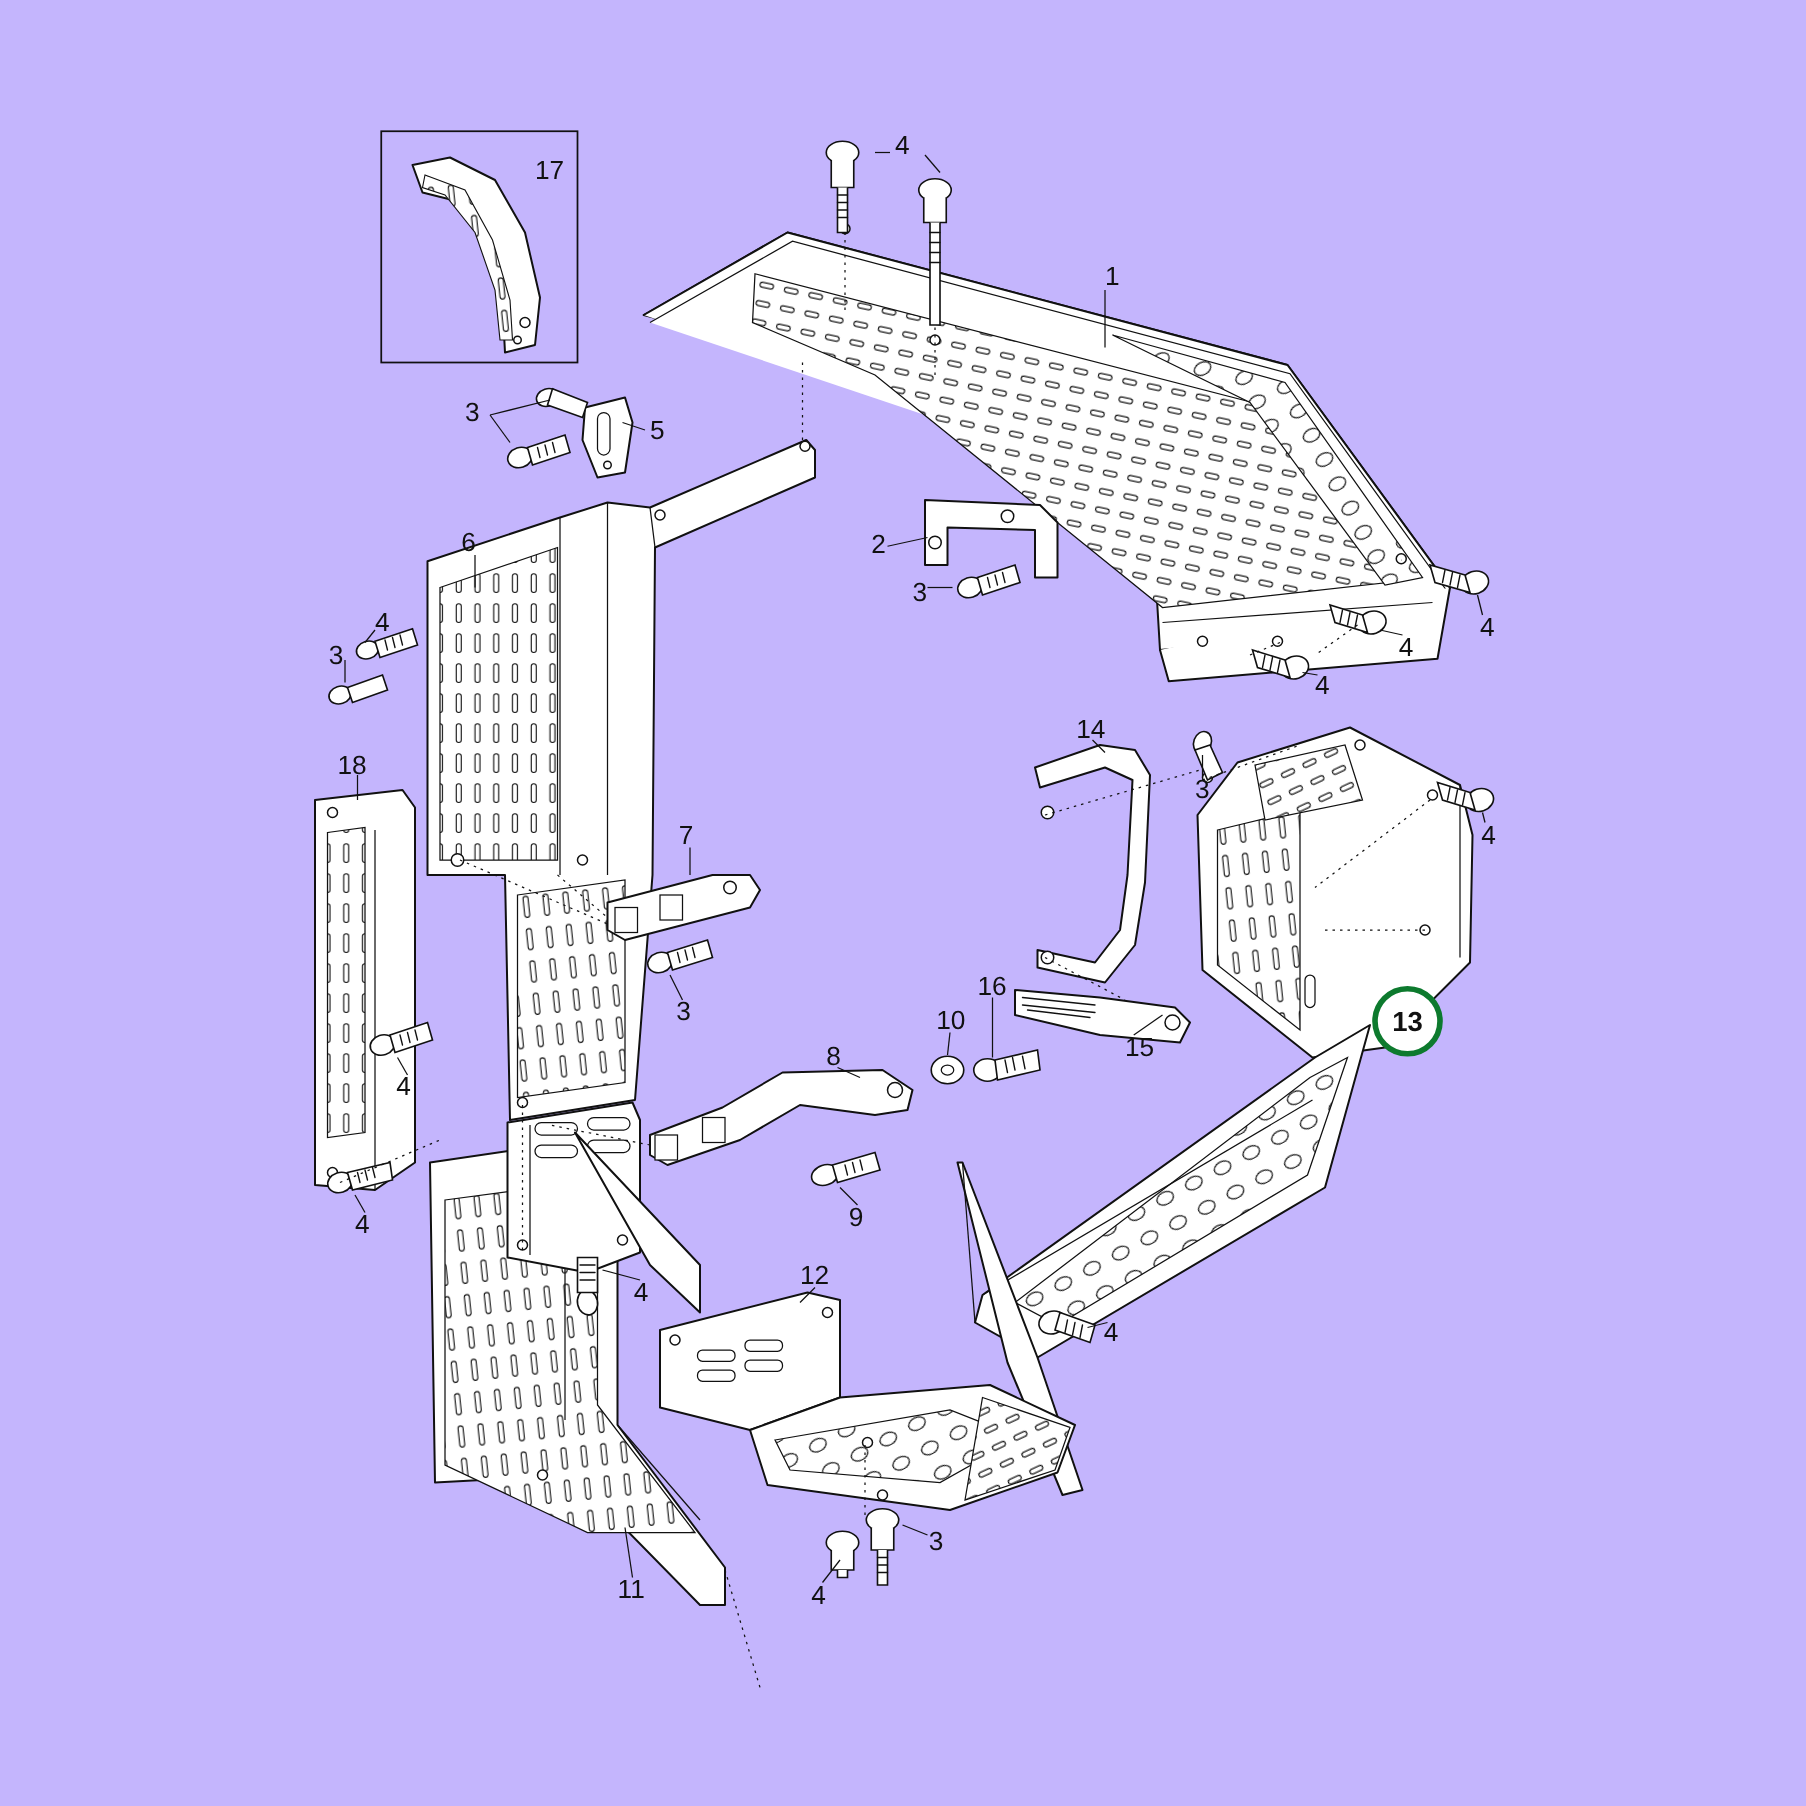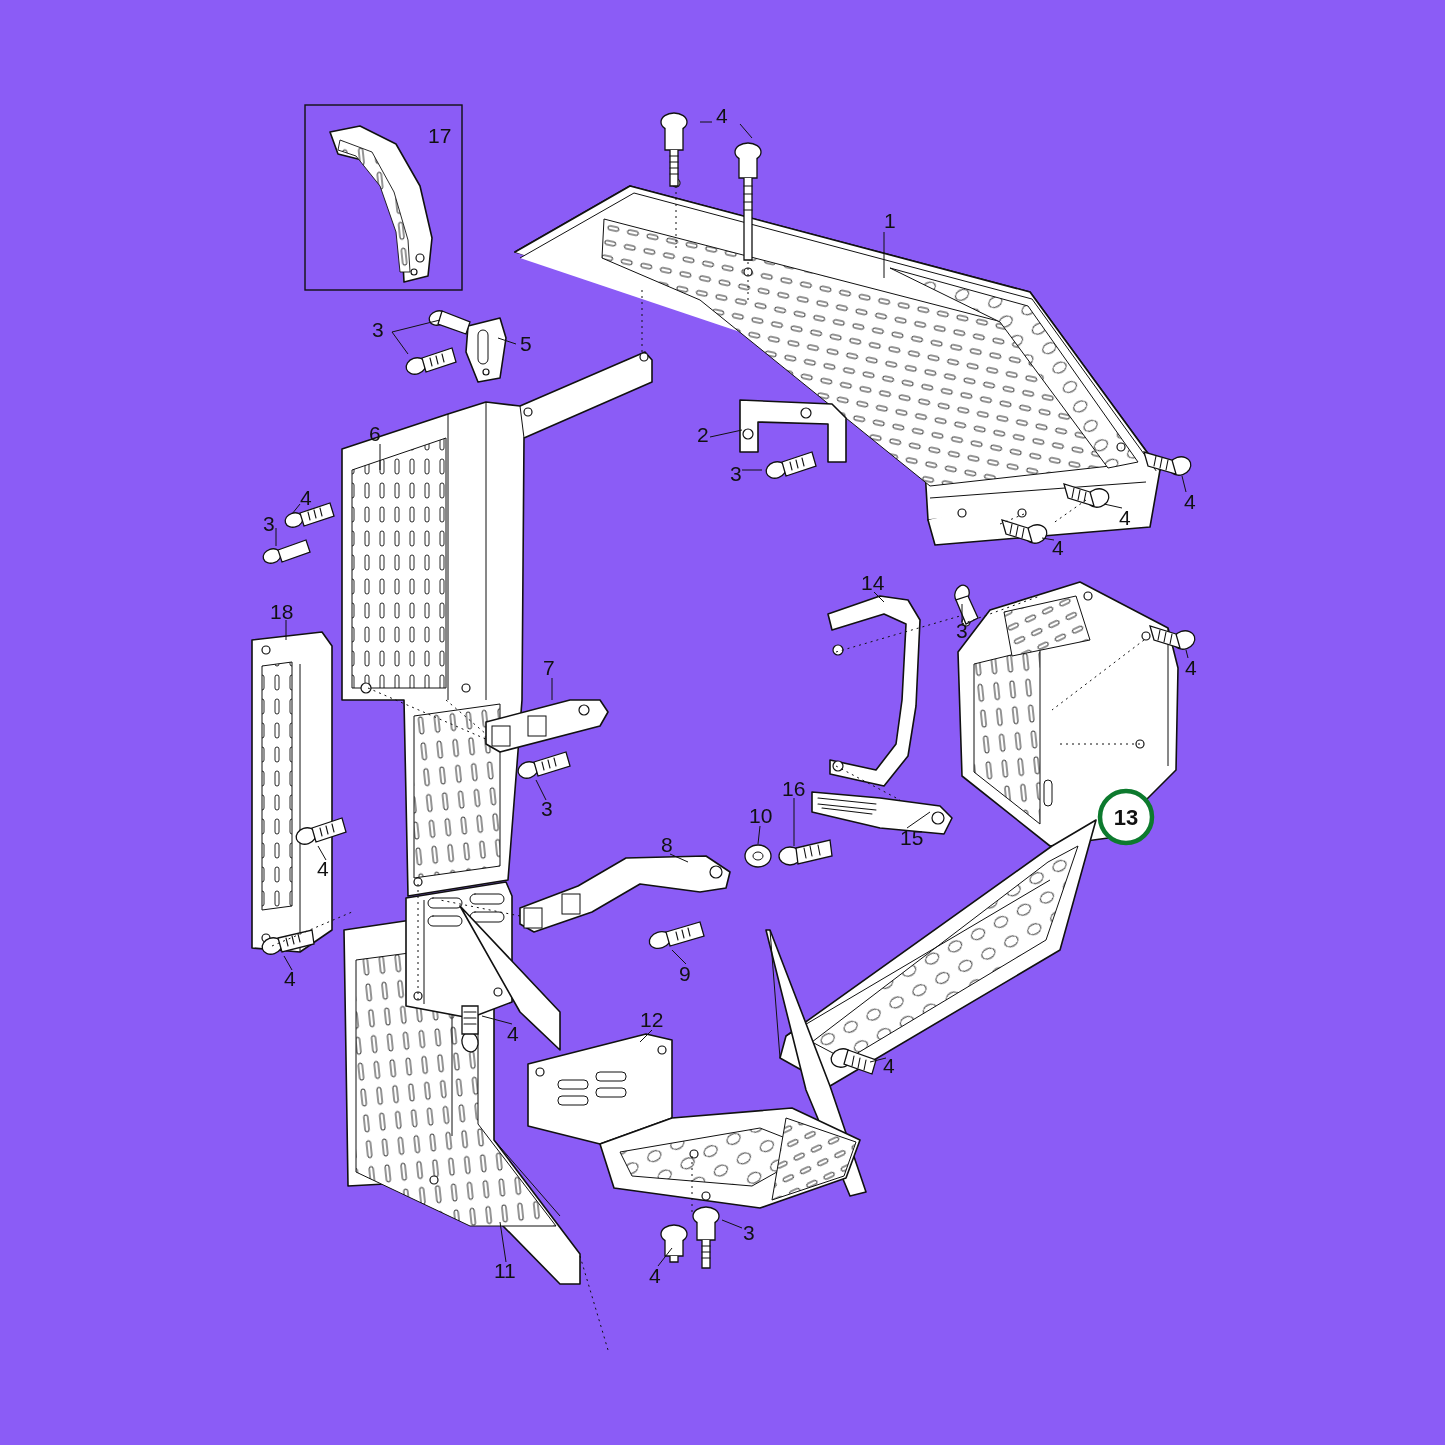--- a/index.html
+++ b/index.html
@@ -1,17 +1,17 @@
 <!DOCTYPE html>
 <html><head>
 <meta charset="utf-8">
 <style>
   html,body{margin:0;padding:0;background:#ffffff;}
   body{width:1445px;height:1445px;font-family:"Liberation Sans",sans-serif;overflow:hidden;}
-  #diagram-root{position:relative;width:1445px;height:1445px;background:#8b5cf6;}
+  #diagram-root{position:relative;width:1445px;height:1445px;background:#c4b5fd;}
   svg#parts-svg{position:absolute;left:0;top:0;width:1445px;height:1445px;}
   .callout-label{font-family:"Liberation Sans",sans-serif;font-size:21px;fill:#111111;}
   .highlight-label{font-family:"Liberation Sans",sans-serif;font-size:22px;font-weight:bold;fill:#111111;}
   .ln{stroke:#111111;fill:none;}
   .leader{stroke:#111111;stroke-width:1;fill:none;}
   .dot{stroke:#111111;stroke-width:1;fill:none;stroke-dasharray:2 4;}
   .part{stroke:#111111;stroke-width:1.6;fill:#ffffff;stroke-linejoin:round;stroke-linecap:round;}
   .thin{stroke:#111111;stroke-width:1;fill:#ffffff;}
   .hatch{stroke:#111111;stroke-width:1.1;fill:none;stroke-linecap:round;}
   .slot{stroke:#111111;stroke-width:1;fill:#ffffff;}

